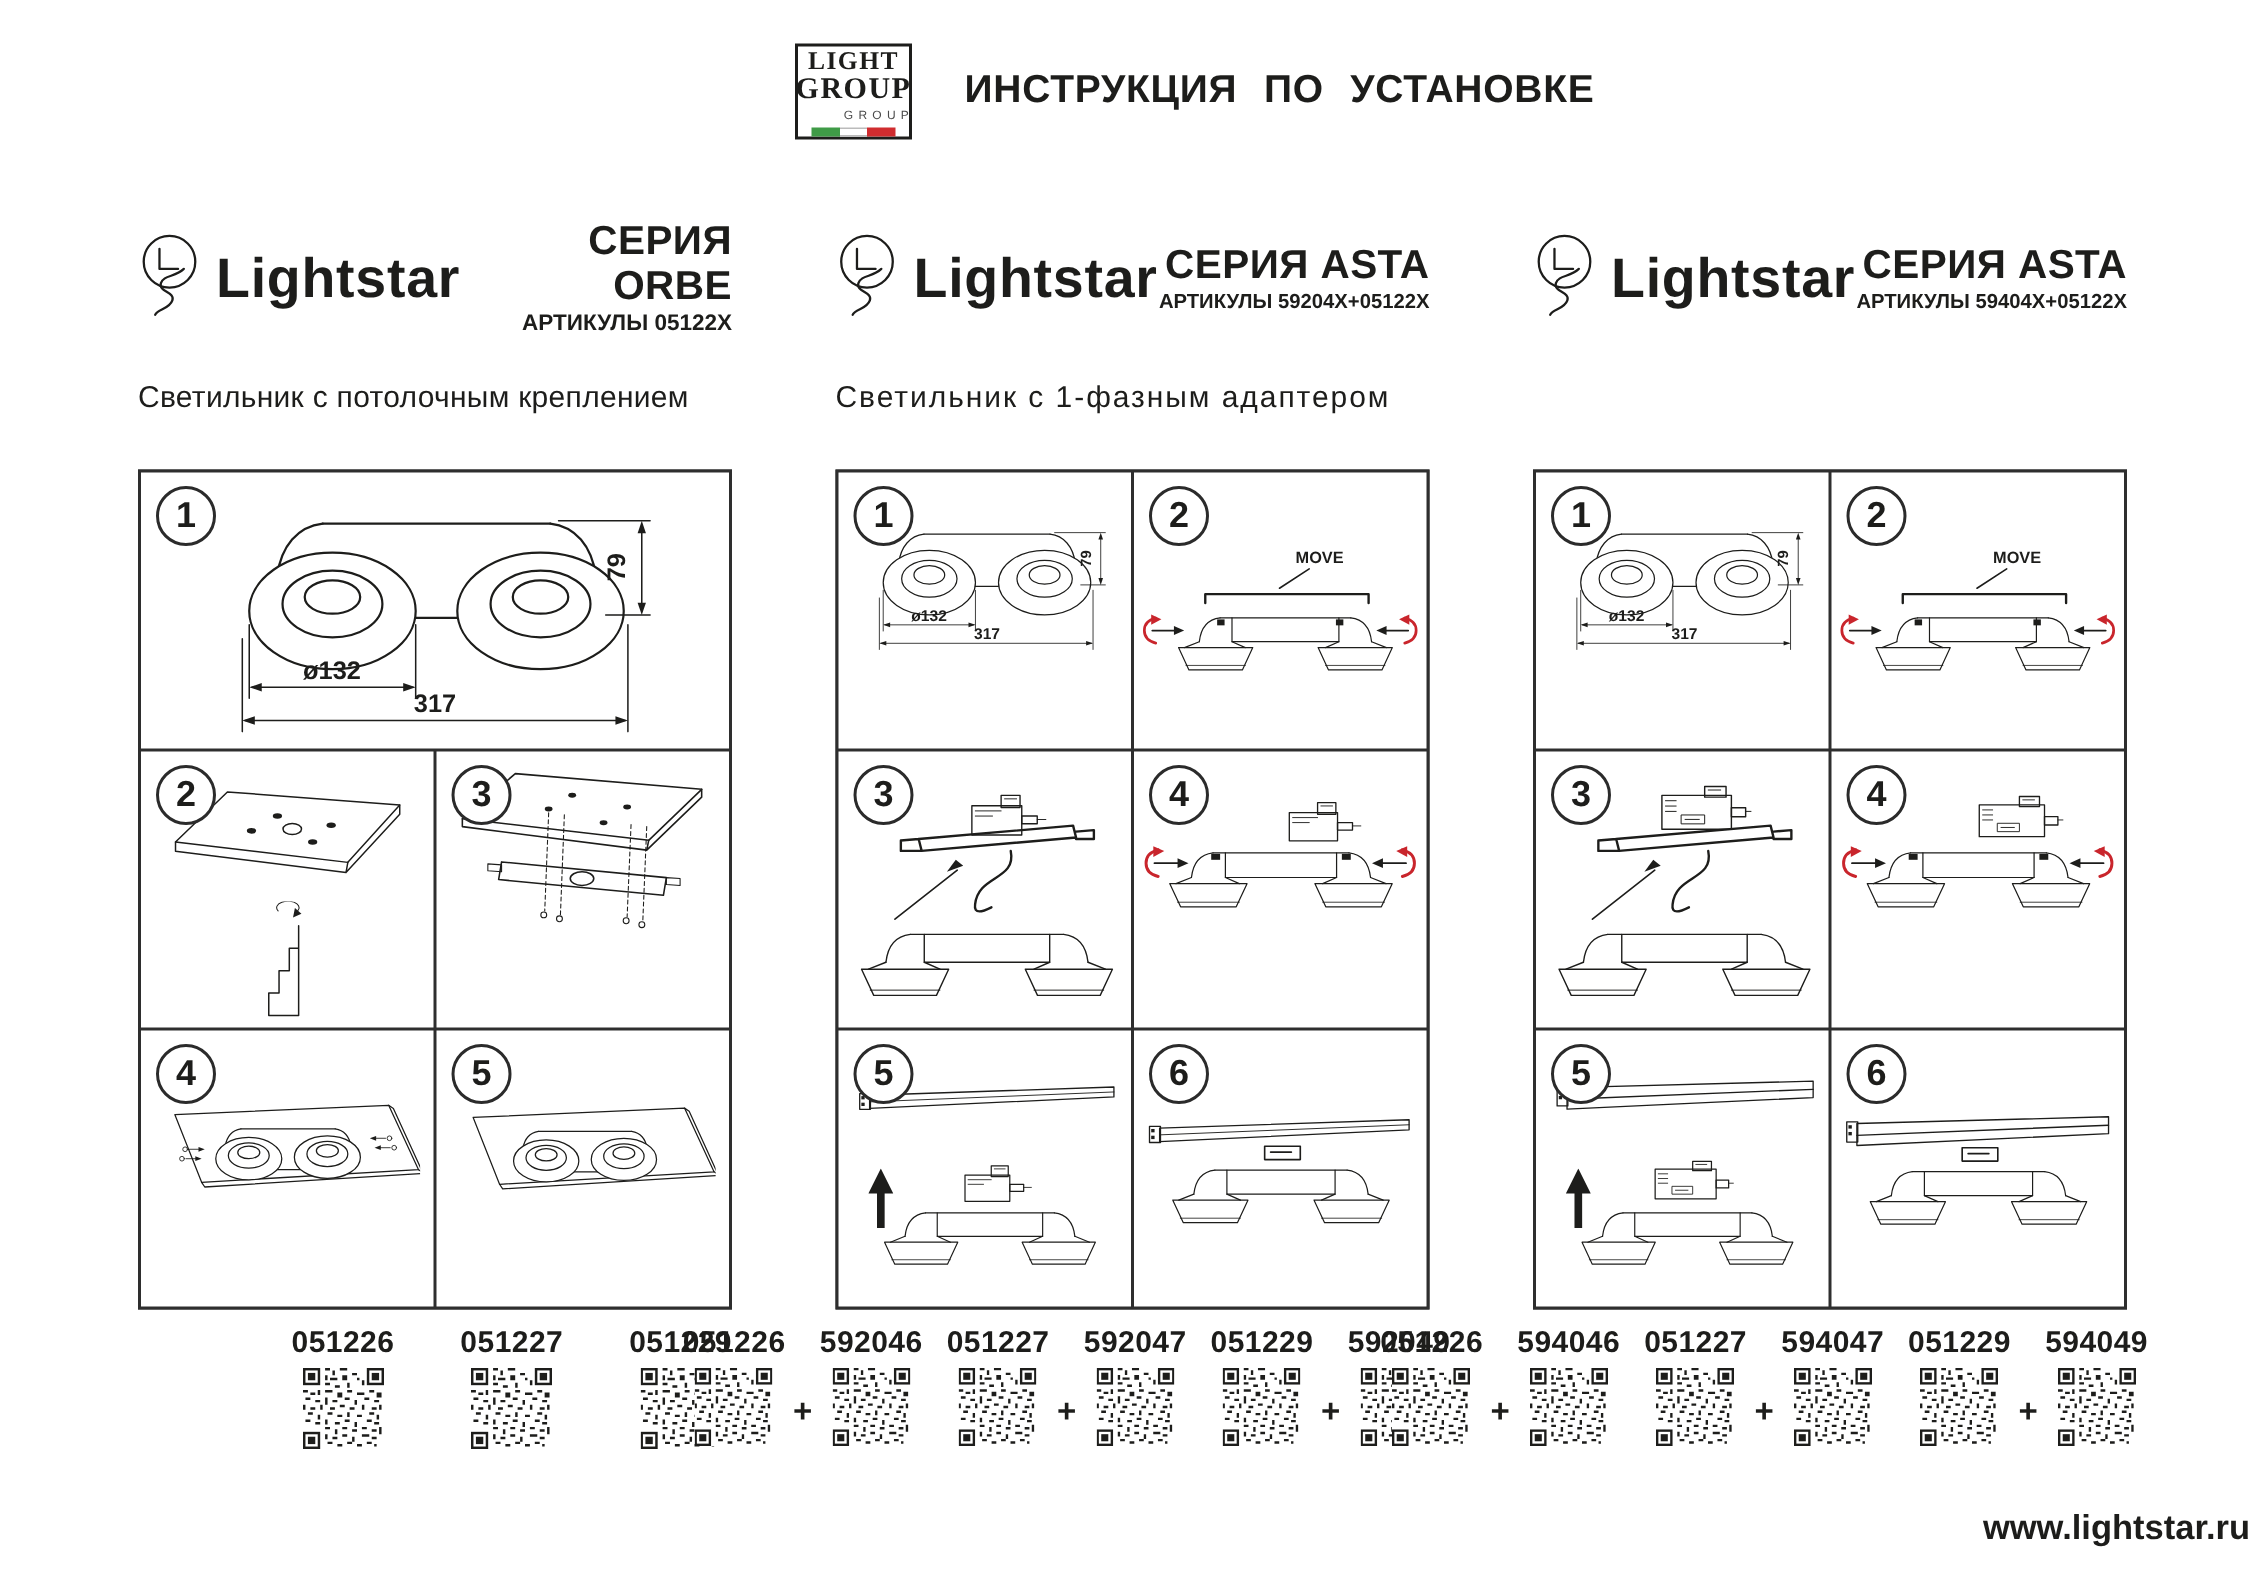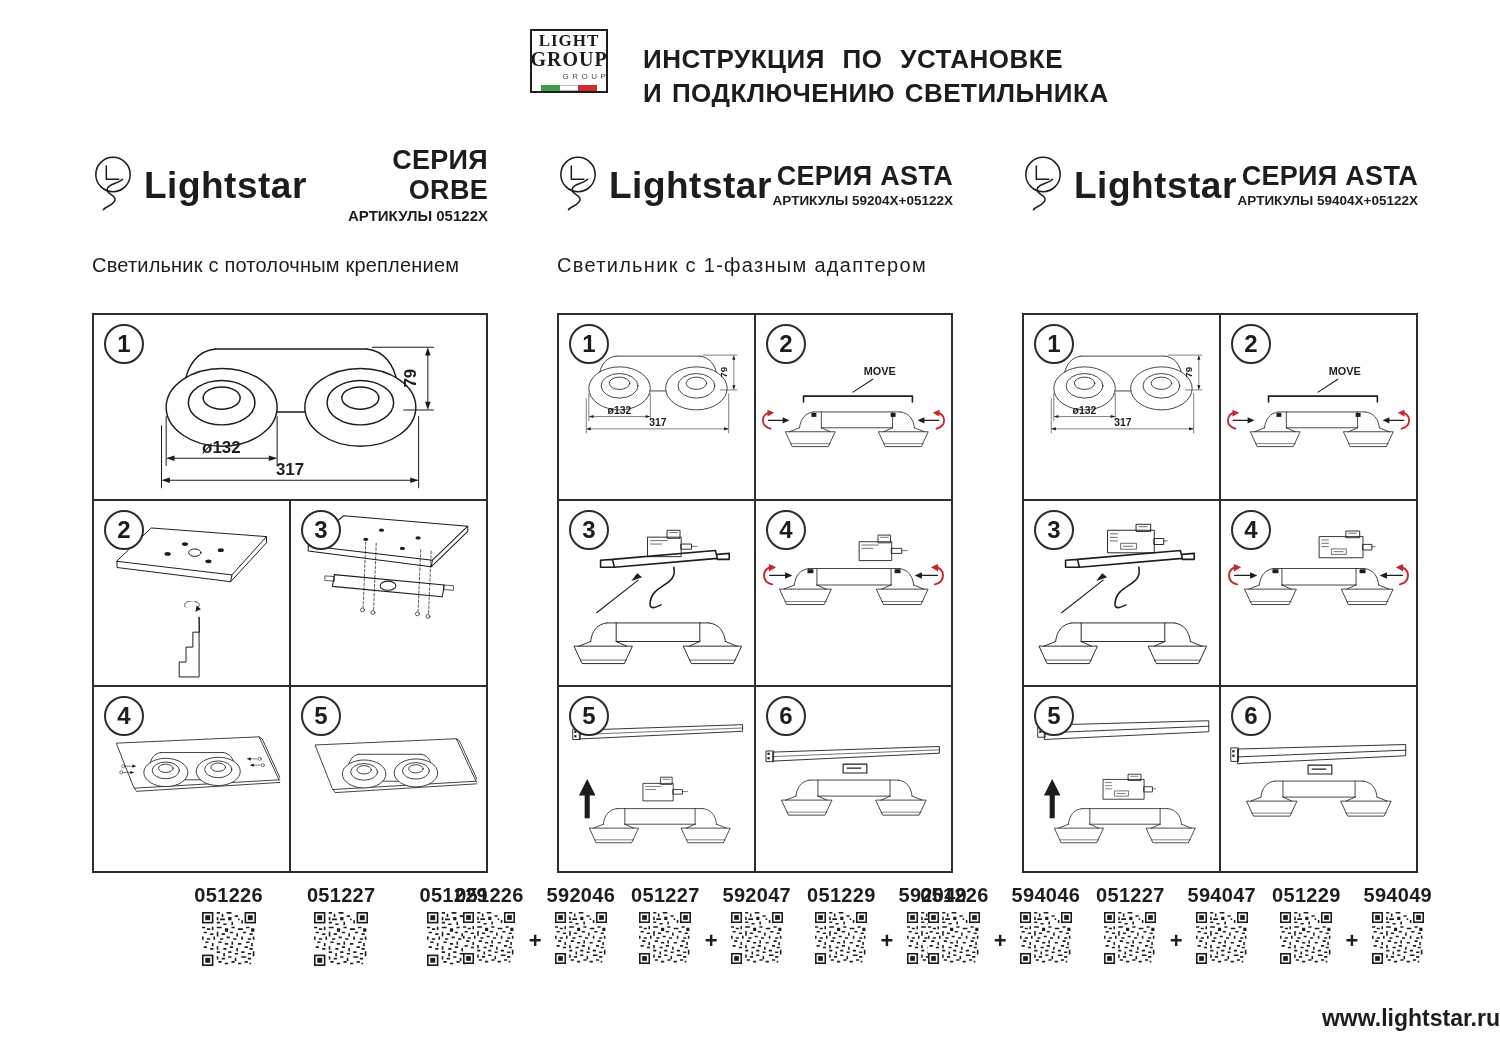--- a/index.html
+++ b/index.html
@@ -266,21 +266,20 @@
     <div class="lg2">GROUP</div>
     <div class="lg3">GROUP</div>
     <div class="flagbar">
       <span class="fg"></span>
       <span class="fw"></span>
       <span class="fr"></span>
     </div>
   </div>
   <div class="main-title">
     <div class="t1">ИНСТРУКЦИЯ ПО УСТАНОВКЕ</div>
-    <div class="t2">И ПОДКЛЮЧЕНИЮ СВЕТИЛЬНИКА</div>
   </div>
 
   <div class="col c1">
     <div class="brand-row">
       <svg class="bulb" viewBox="0 0 44 64">
           <use href="#sym-bulb"></use>
         </svg>
       <div class="wordmark">Lightstar</div>
       <div class="series-block">
         <div class="series">СЕРИЯ ORBE</div>

